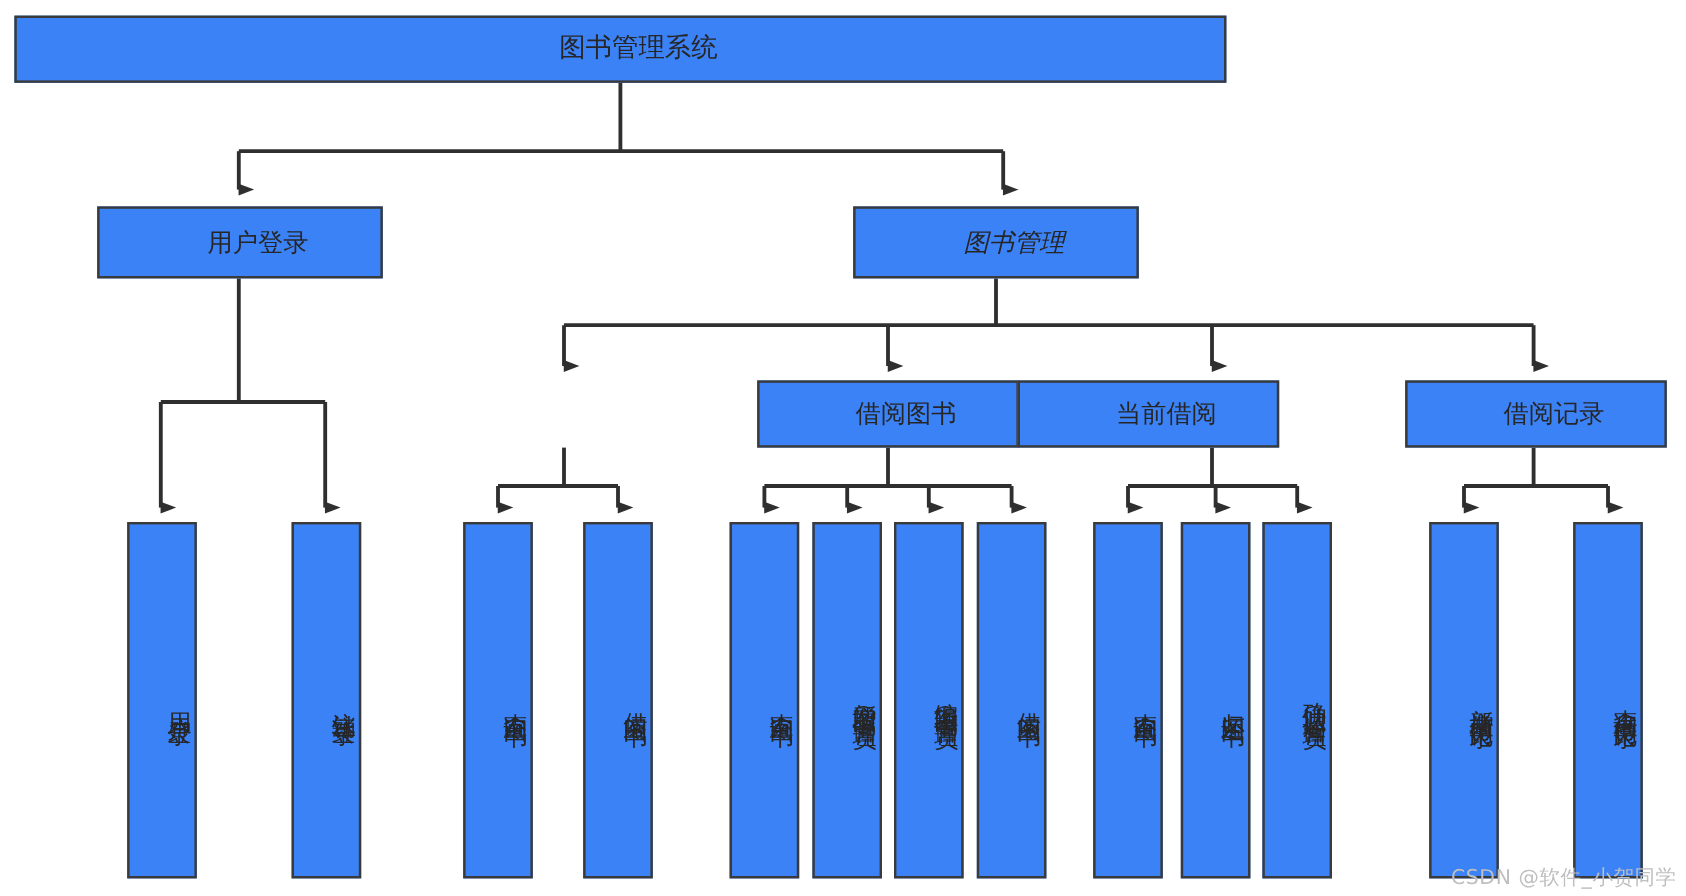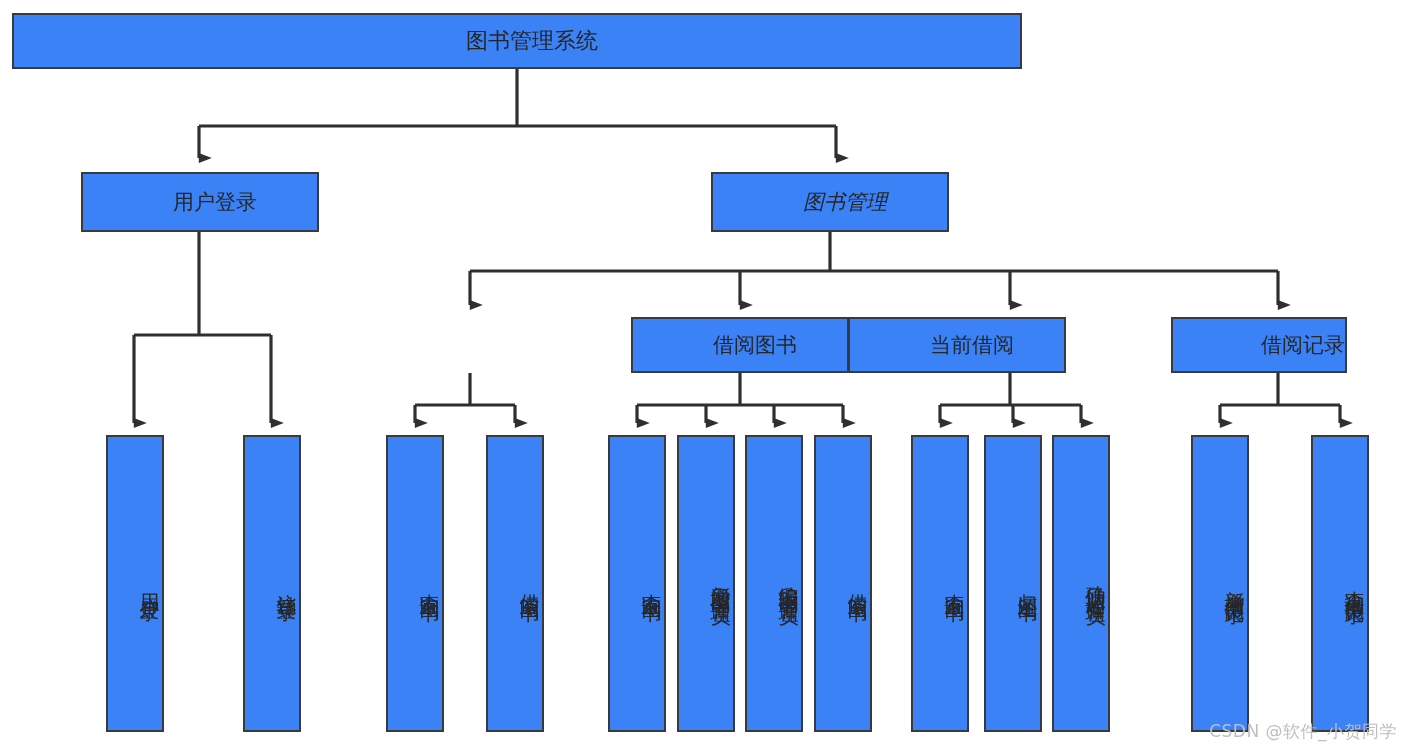--- a/index.html
+++ b/index.html
@@ -138,21 +138,21 @@
   <div class="node node-h" style="left:711px; top:172px; width:238px; height:60px;font-style:italic;">
     <span class="lbl">图书管理</span>
   </div>
 
   <div class="node node-h" style="left:631px; top:317px; width:218px; height:56px;">
     <span class="lbl">借阅图书</span>
   </div>
   <div class="node node-h" style="left:848px; top:317px; width:218px; height:56px;">
     <span class="lbl">当前借阅</span>
   </div>
-  <div class="node node-h" style="left:1171px; top:317px; width:176px; height:56px;justify-content:flex-end;">
+  <div class="node node-h" style="left:1171px; top:317px; width:218px; height:56px;">
     <span class="lbl">借阅记录</span>
   </div>
 
   <div class="node node-v" style="left:106px; top:435px; width:58px; height:297px;">
     <span class="lbl">用户登录</span>
   </div>
   <div class="node node-v" style="left:243px; top:435px; width:58px; height:297px;">
     <span class="lbl">注销登录</span>
   </div>
   <div class="node node-v" style="left:386px; top:435px; width:58px; height:297px;">

